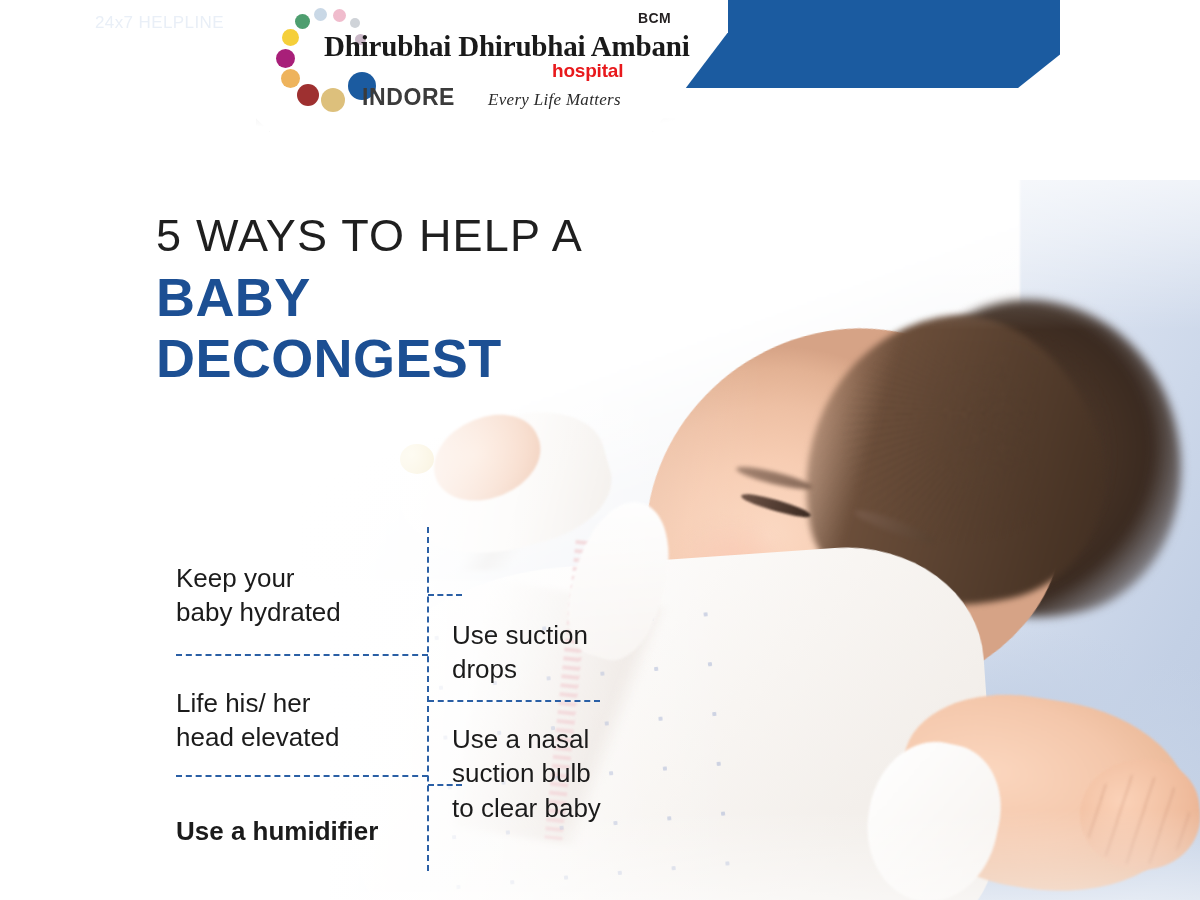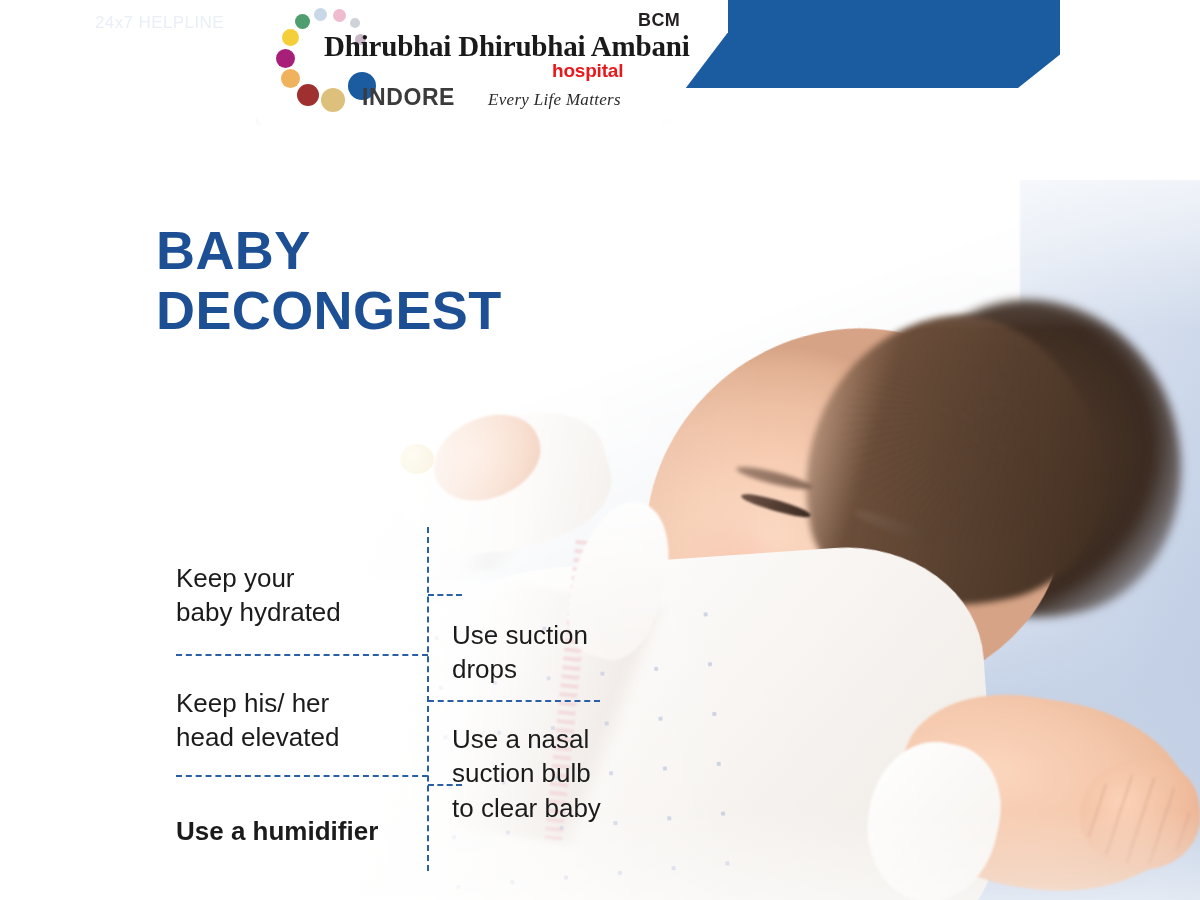--- a/index.html
+++ b/index.html
@@ -288,21 +288,21 @@
     background: radial-gradient(ellipse at 45% 0%, rgba(0,0,0,0.13) 0%, rgba(0,0,0,0) 72%);
   }
 
   .logo-wrap { position: absolute; left: 276px; top: 4px; width: 440px; height: 116px; }
 
   .dots { position: absolute; left: 0; top: 4px; width: 100px; height: 100px; }
   .dot { position: absolute; border-radius: 50%; }
 
   .bcm {
     position: absolute; left: 362px; top: 6px;
-    font-size: 18px; font-weight: 700; color: #231f20; letter-spacing: .4px;
+    font-size: 14px; font-weight: 700; color: #231f20; letter-spacing: .4px;
   }
   .hosp-name {
     position: absolute; left: 48px; top: 26px;
     font-family: "Liberation Serif", serif;
     font-size: 29px; font-weight: 700; color: #1a1a1a;
     letter-spacing: -.2px; white-space: nowrap;
   }
   .hosp-word {
     position: absolute; left: 276px; top: 56px;
     font-size: 19px; font-weight: 700; color: #e8191c; letter-spacing: -.2px;
@@ -438,40 +438,41 @@
 
       <div class="bcm">BCM</div>
       <div class="hosp-name">Dhirubhai Dhirubhai Ambani</div>
       <div class="hosp-word">hospital</div>
       <div class="city">INDORE</div>
       <div class="tagline">Every Life Matters</div>
     </div>
   </div>
 
   <div class="headline">
+    <div class="h-line1">5 WAYS TO HELP A</div>
     <div class="h-line2">BABY</div>
     <div class="h-line3">DECONGEST</div>
   </div>
 
   <div class="tips">
 
     <div class="vline"></div>
     <div class="hline l1"></div>
     <div class="hline l2"></div>
     <div class="hline r1"></div>
     <div class="hline r2"></div>
     <div class="hline r3"></div>
 
     <div class="tip left tip-1">
       <div>Keep your</div>
       <div>baby hydrated</div>
     </div>
 
     <div class="tip left tip-2">
-      <div>Keep his/ her</div>
+      <div>Life his/ her</div>
       <div>head elevated</div>
     </div>
 
     <div class="tip left tip-3">
       <div>Use a humidifier</div>
     </div>
 
     <div class="tip right tip-4">
       <div>Use suction</div>
       <div>drops</div>

